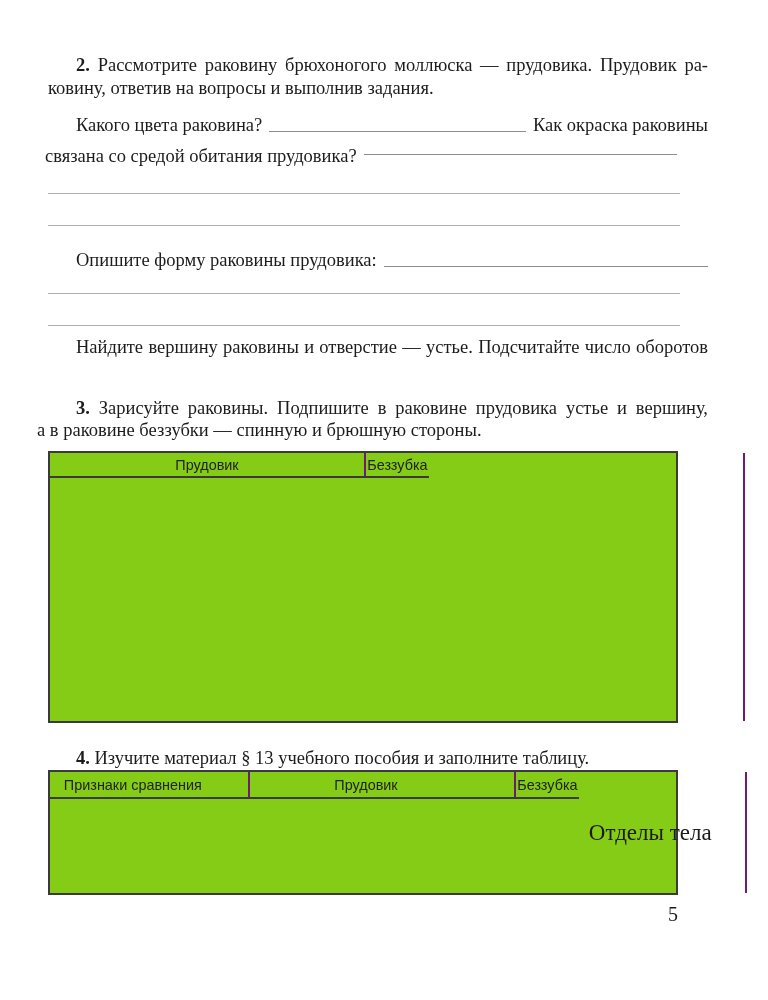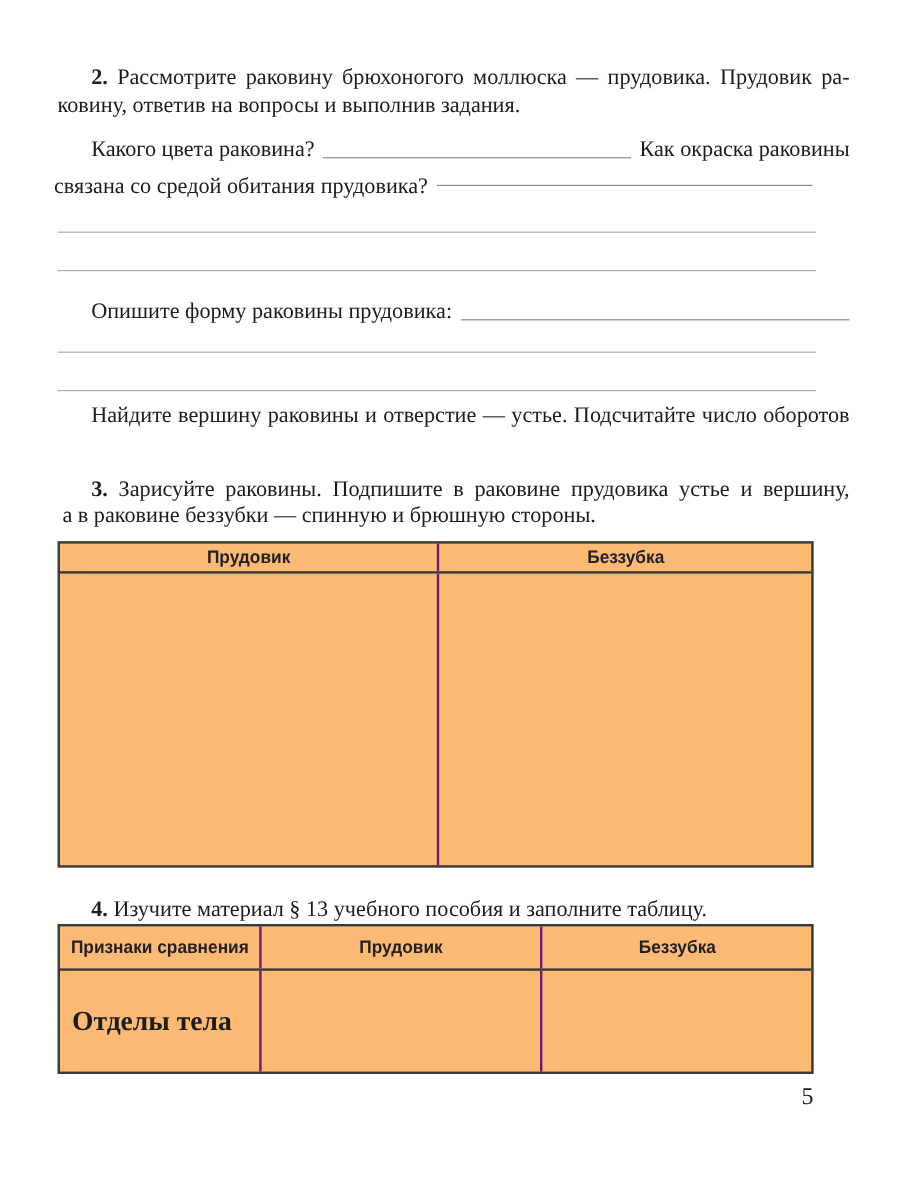--- a/index.html
+++ b/index.html
@@ -19,21 +19,21 @@
   .indent{padding-left:28px;}
   b{font-weight:bold;}
   
   .fill{display:flex;align-items:flex-end;}
   .fill .txt{white-space:nowrap;}
   .blank{flex:1 1 auto;border-bottom:1px solid #8d8d8d;margin:0 7px 4px 7px;height:1px;}
   .blank-fixed{flex:0 0 62px;border-bottom:1px solid #8d8d8d;margin:0 4px 4px 7px;height:1px;}
   
   .rule{position:absolute;left:48px;width:632px;height:0;border-top:1px solid #aeaeae;}
   
-  .tbl{position:absolute;left:48px;width:630px;border:2px solid #3a3a3a;box-sizing:border-box;display:flex;flex-direction:column;background:#fdba74;font-weight:bold;}
+  .tbl{position:absolute;left:48px;width:630px;border:2px solid #3a3a3a;box-sizing:border-box;display:flex;flex-direction:row;background:#84cc16;}
   .tbl .hrow{display:flex;border-bottom:2px solid #3a3a3a;box-sizing:border-box;}
   .tbl .brow{display:flex;flex:1 1 auto;}
   .tbl .cell{box-sizing:border-box;display:flex;align-items:center;justify-content:center;}
   .tbl .cell + .cell{border-left:2px solid #701a75;}
   .hdr-font{font-family:"Liberation Sans", sans-serif;font-size:15px;color:#222;transform:scaleX(.96);transform-origin:center;}
   .row-label{font-family:"Liberation Serif", serif;font-size:23px;color:#1c1c1c;}
   .pagenum{position:absolute;font-size:20px;color:#1c1c1c;}
 </style>
 </head>
 <body>
@@ -70,21 +70,21 @@
   <div class="rule" style="top:325px;"></div>
 
   <div class="abs jline indent" style="left:48px;width:632px;top:333px;line-height:28px;">
     <span>Найдите вершину раковины и отверстие — устье. Подсчитайте число оборотов</span>
   </div>
 
   <div class="abs jline indent" style="left:48px;width:632px;top:397px;line-height:22px;">
     <b>3.</b>
     <span>Зарисуйте раковины. Подпишите в раковине прудовика устье и вершину,</span>
   </div>
-  <div class="abs lline" style="left:52px;width:632px;top:419px;line-height:22px;">
+  <div class="abs lline" style="left:37px;width:632px;top:419px;line-height:22px;">
     <span>а в раковине беззубки — спинную и брюшную стороны.</span>
   </div>
 
   <div class="tbl" style="top:451px;height:272px;">
     <div class="hrow" style="height:25px;">
       <div class="cell" style="width:314px;">
         <span class="hdr-font">Прудовик</span>
       </div>
       <div class="cell" style="flex:1;">
         <span class="hdr-font">Беззубка</span>
@@ -95,21 +95,21 @@
       <div class="cell" style="flex:1;"></div>
     </div>
   </div>
 
   <div class="abs lline indent" style="left:48px;width:632px;top:735px;line-height:22px;margin-top:12px;">
     <b>4.</b>
     <span>Изучите материал § 13 учебного пособия и заполните таблицу.</span>
   </div>
 
   <div class="tbl" style="top:770px;height:125px;">
-    <div class="hrow" style="height:37px;">
+    <div class="hrow" style="height:27px;gap:32px;">
       <div class="cell" style="width:166px;">
         <span class="hdr-font">Признаки сравнения</span>
       </div>
       <div class="cell" style="width:234px;">
         <span class="hdr-font">Прудовик</span>
       </div>
       <div class="cell" style="flex:1;">
         <span class="hdr-font">Беззубка</span>
       </div>
     </div>

